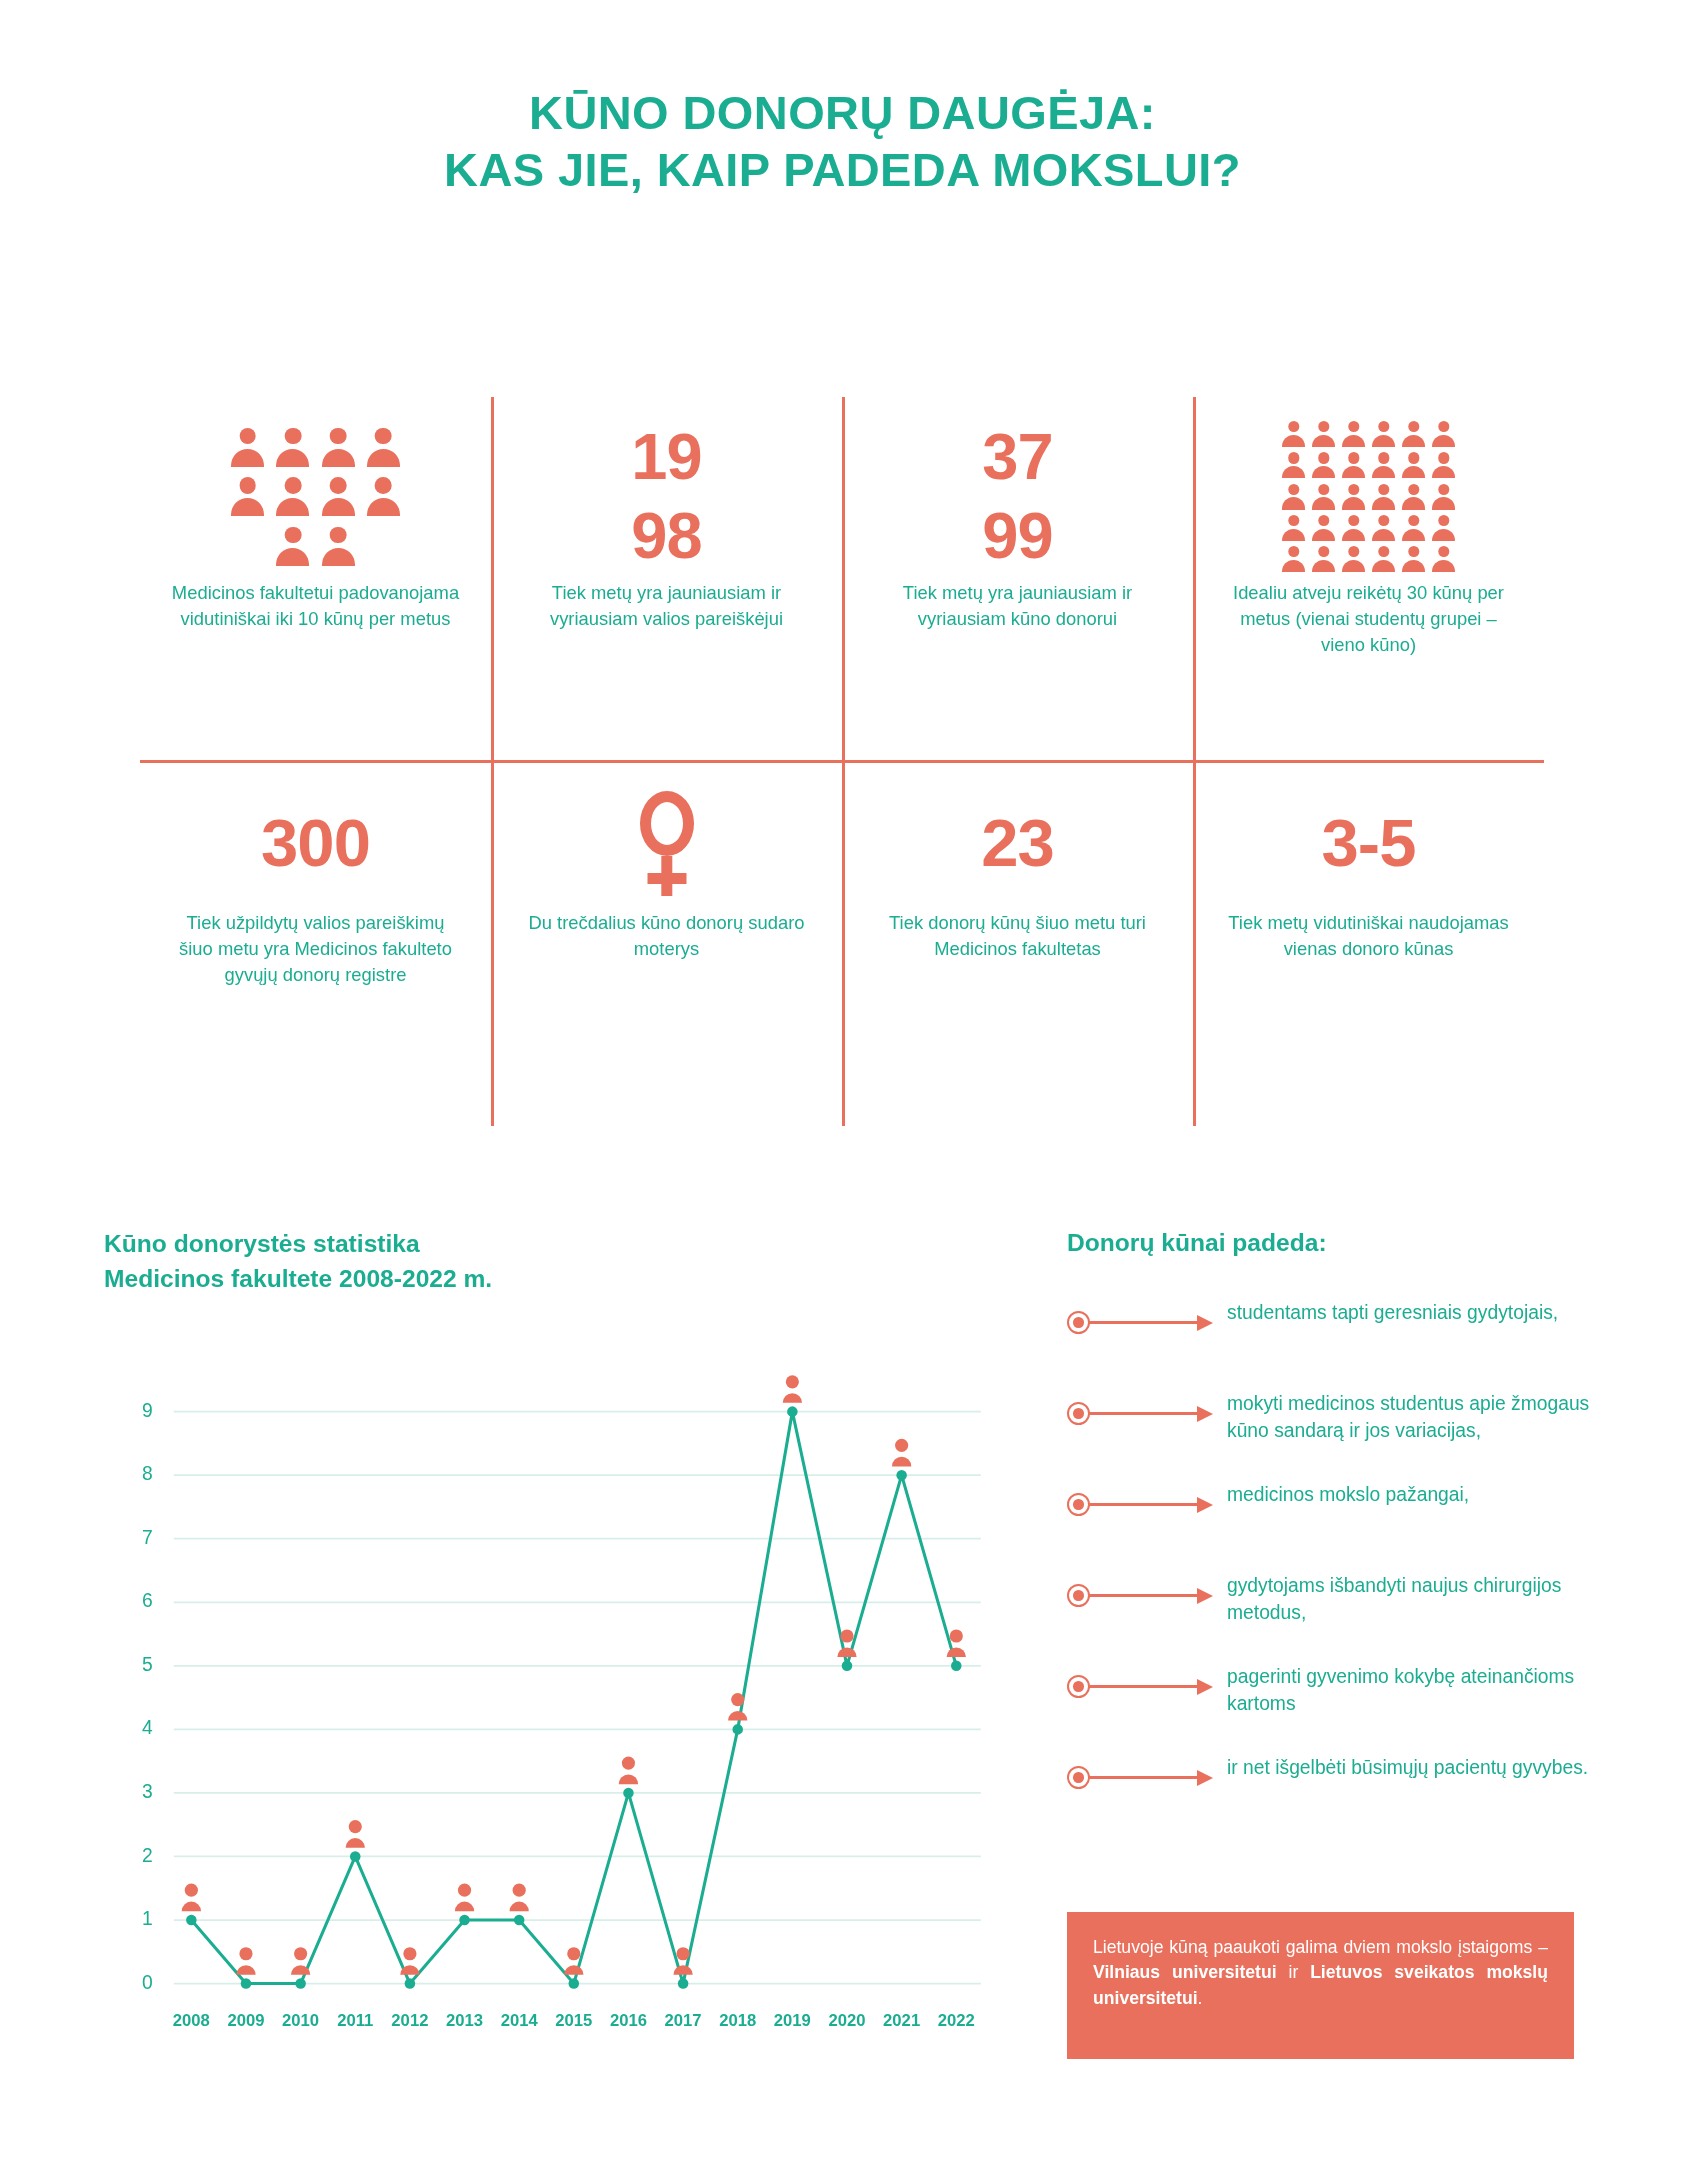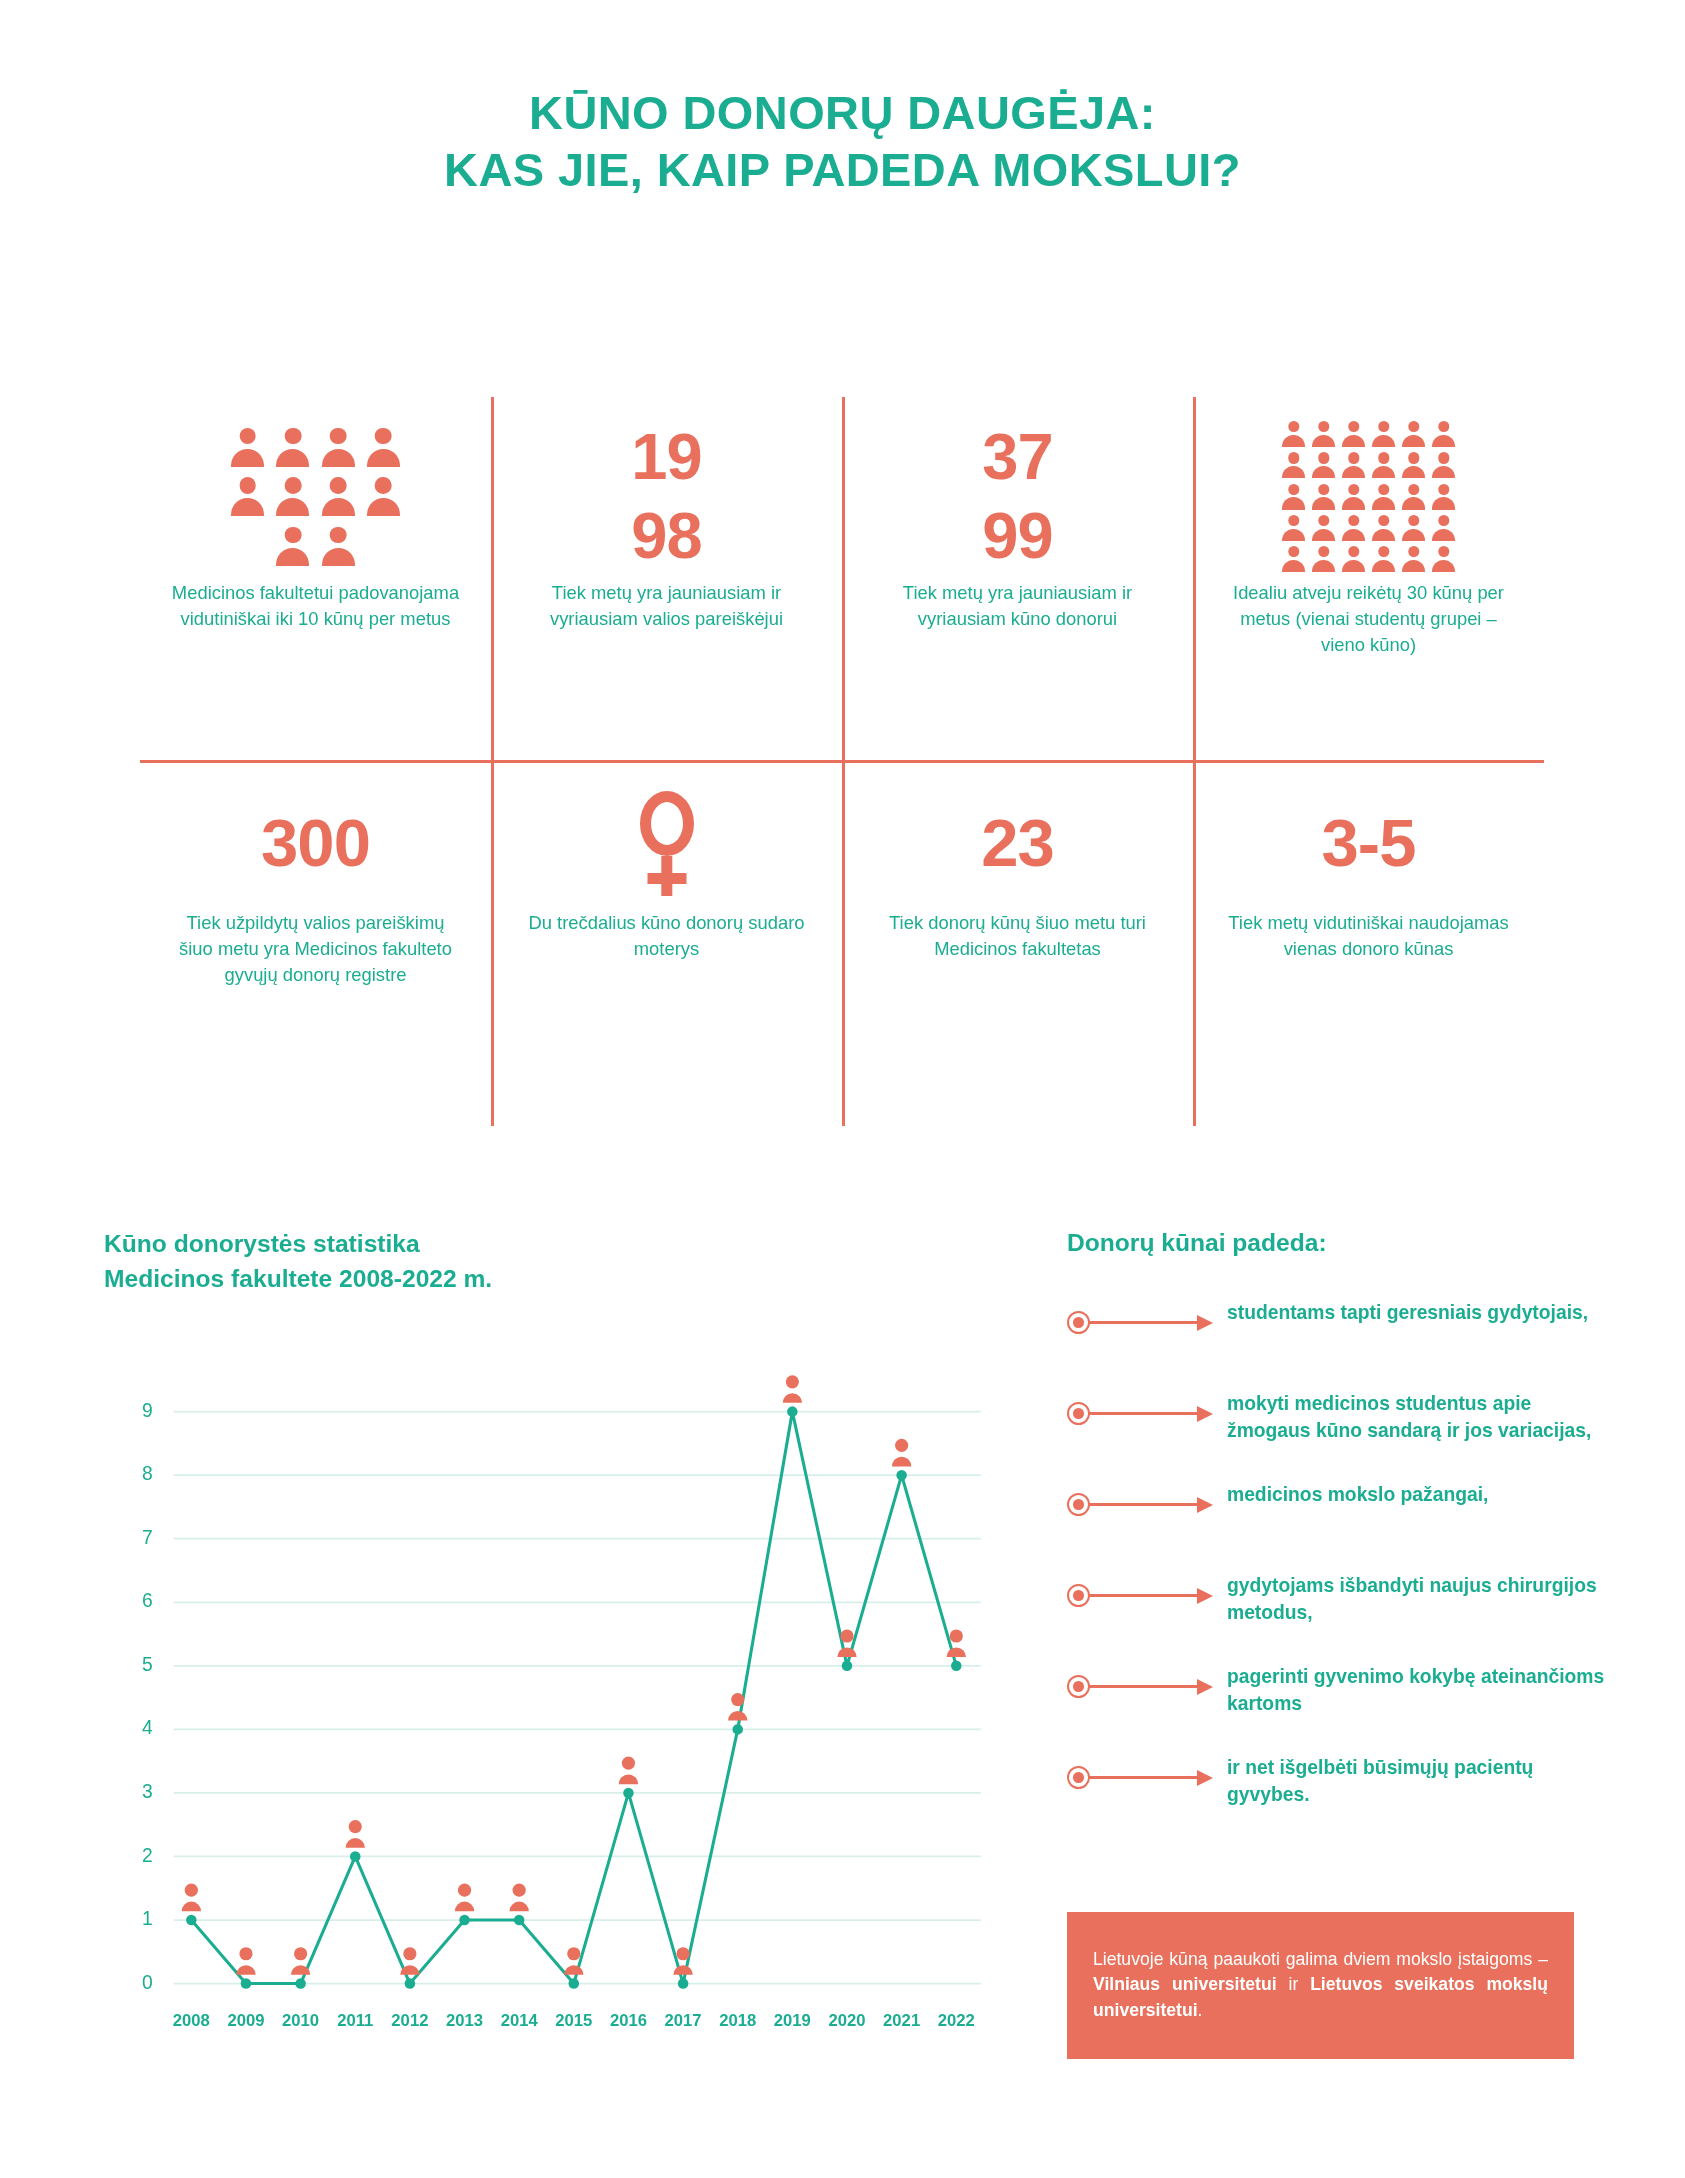--- a/index.html
+++ b/index.html
@@ -144,21 +144,20 @@
     color: #1BAD91; font-weight: bold; font-size: 24.6px;
   }
   .help-list {
     position: absolute; left: 1067px; top: 1299px;
     width: 544px;
   }
   .help-item {
     display: flex; align-items: flex-start;
     margin-bottom: 23px;
     min-height: 68px;
-    font-weight: bold;
   }
   .arrow-wrap {
     flex: 0 0 160px;
     position: relative; height: 35px; margin-top: 5.3px;
   }
   .bullet-ring {
     position: absolute; left: 0; top: 7px;
     width: 23px; height: 23px; border-radius: 50%;
     border: 2.6px solid #E8705C;
   }
@@ -185,21 +184,21 @@
 
   .callout {
     position: absolute; left: 1067px; top: 1912px;
     width: 507px; height: 147px;
     background: #E8705C;
     color: #ffffff;
     padding: 23px 26px;
     font-size: 17.6px; line-height: 1.44;
   }
   .callout p { margin-bottom: 10.5px; text-align: justify; }
-  .callout p:last-child { margin-bottom: 0; margin-top: 12px; }
+  .callout p:last-child { margin-bottom: 0; }
   .callout b { font-weight: bold; }
 </style>
 </head>
 <body>
 
 <div class="page">
 
   <div class="title">
     <span class="ln">KŪNO DONORŲ DAUGĖJA:</span>
     <span class="ln">KAS JIE, KAIP PADEDA MOKSLUI?</span>

